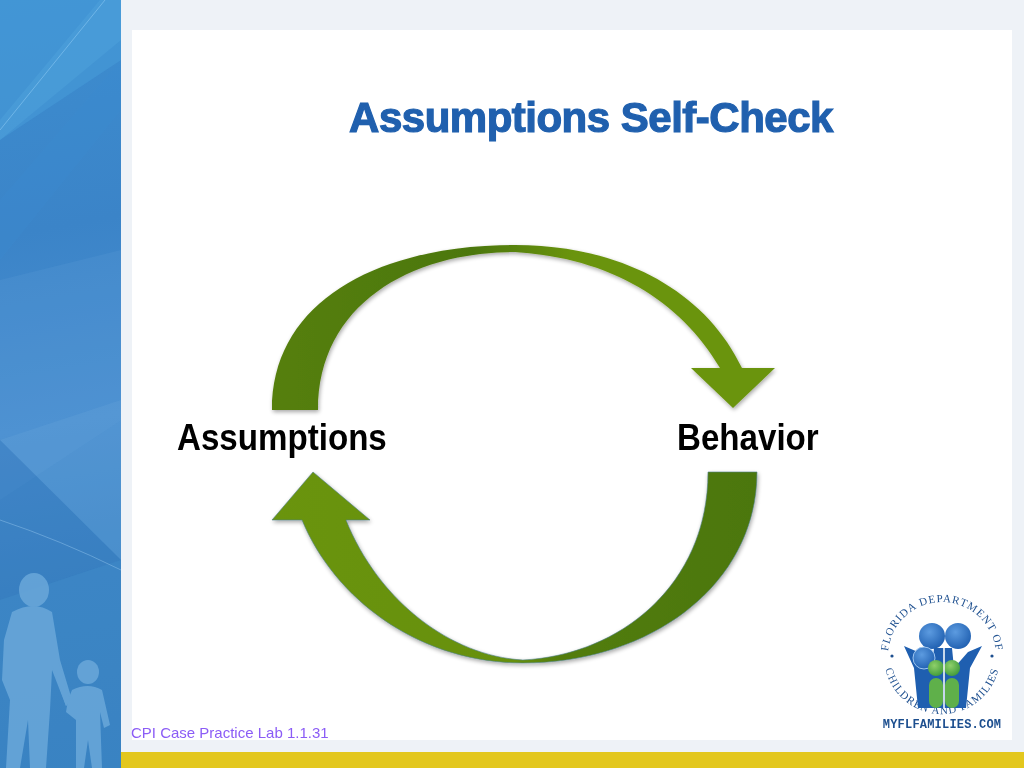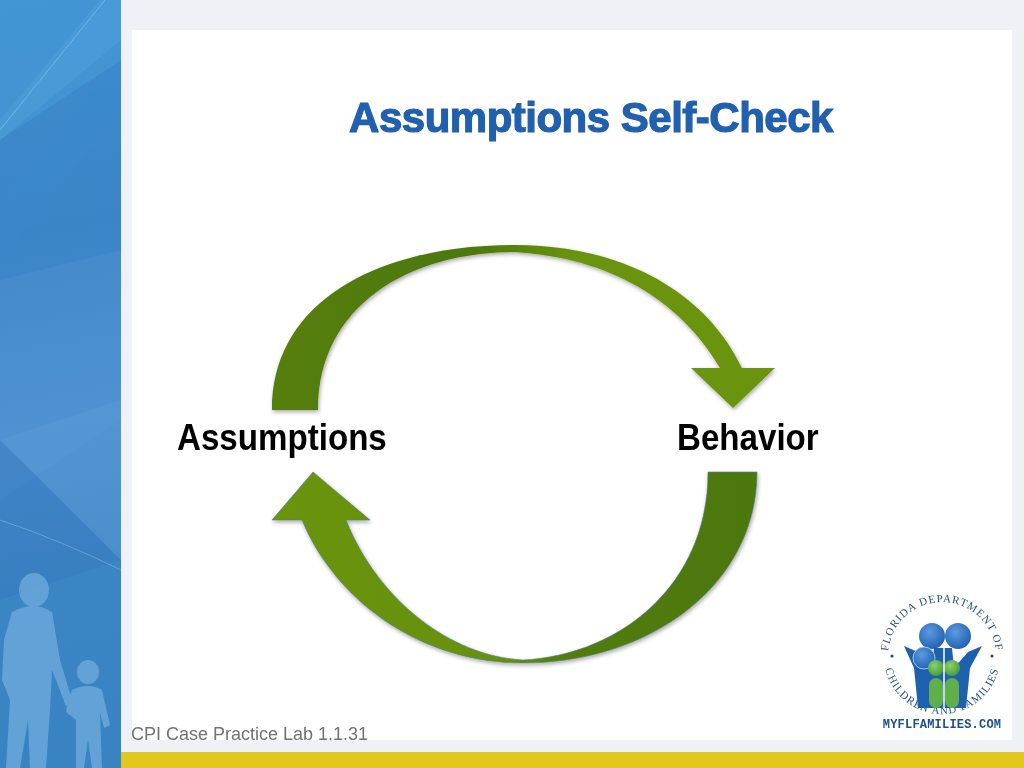--- a/index.html
+++ b/index.html
@@ -70,22 +70,22 @@
       color: #000000;
       line-height: 40px;
     }
     .label-assumptions { left: 177px; top: 418px; transform: scaleX(0.92); transform-origin: left top; }
     .label-behavior { left: 677px; top: 418px; transform: scaleX(0.92); transform-origin: left top; }
     .footer-text {
       position: absolute;
       left: 131px;
       top: 724px;
       font-family: "Liberation Sans", sans-serif;
-      font-size: 18px;
-      color: #737373;
+      font-size: 15px;
+      color: #8b5cf6;
     }
     .logo {
       position: absolute;
       left: 874px;
       top: 590px;
       width: 136px;
       height: 150px;
     }
     .logo-url {
       position: absolute;

